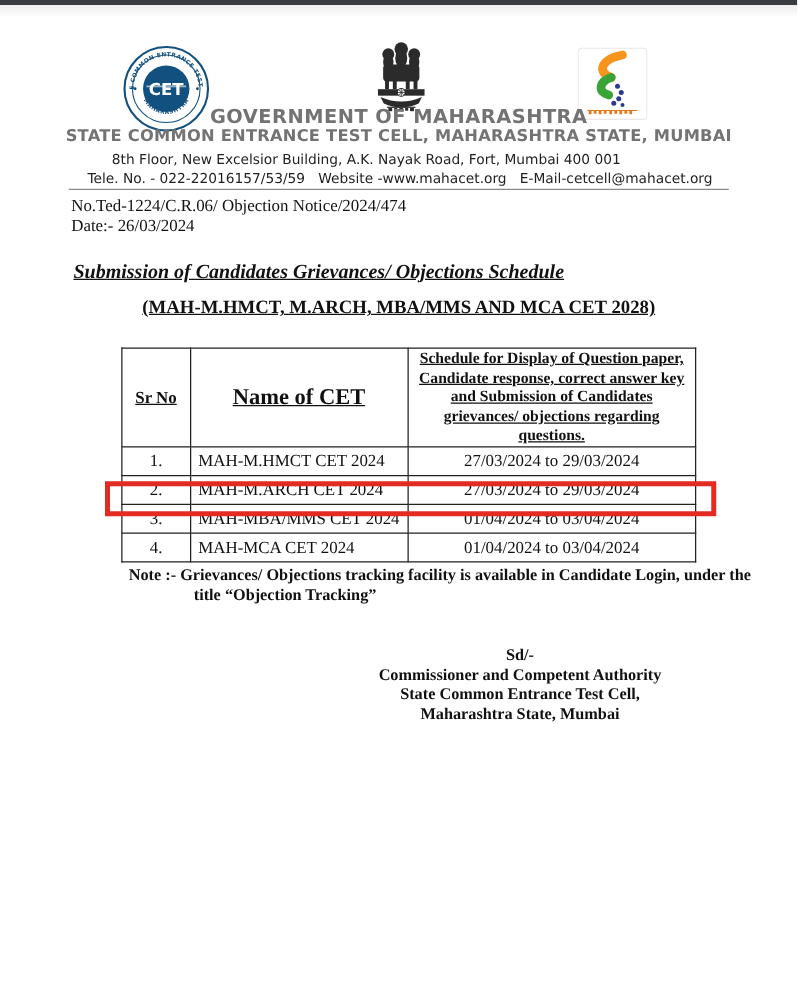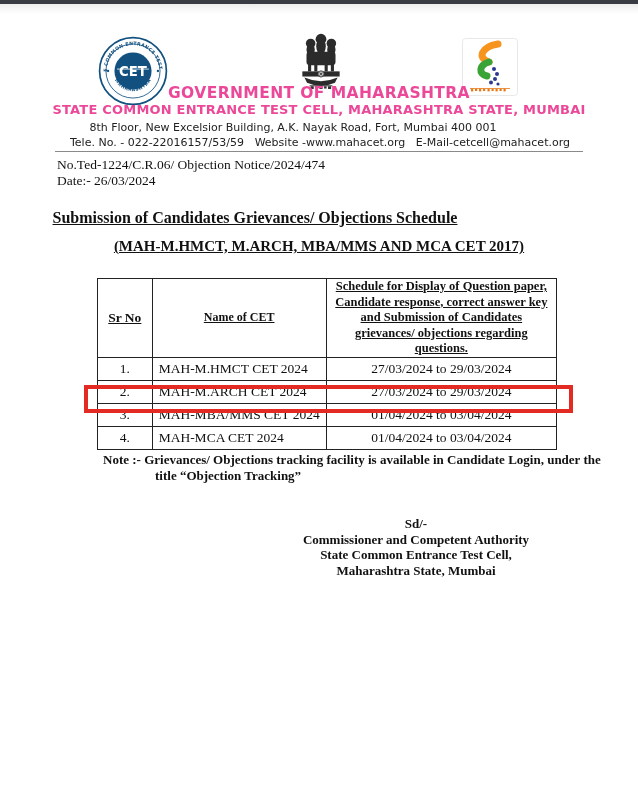--- a/index.html
+++ b/index.html
@@ -2,48 +2,48 @@
 <html><head>
 <meta charset="utf-8">
 <style>
   html,body{margin:0;padding:0;background:#fff;}
   #page{position:relative;width:638px;height:805px;background:#fff;overflow:hidden;
         font-family:"Liberation Serif",serif;color:#111;}
   .top-bar{position:absolute;left:0;top:0;width:638px;height:4px;background:#383c42;}
   .top-fade{position:absolute;left:0;top:4px;width:638px;height:10px;
             background:linear-gradient(#ededed,#ffffff);}
   
-  .hdr-sans{font-family:"DejaVu Sans","Liberation Sans",sans-serif;color:#ec4899;}
+  .hdr-sans{font-family:"DejaVu Sans","Liberation Sans",sans-serif;color:#737373;}
   .gov-title{position:absolute;left:0;top:84px;width:638px;text-align:center;
              font-weight:bold;font-size:15.5px;letter-spacing:.4px;}
   .org-title{position:absolute;left:0;top:102px;width:638px;text-align:center;
              font-weight:bold;font-size:13px;letter-spacing:.2px;}
   .address{position:absolute;left:0;top:121px;width:586px;text-align:center;font-size:11px;color:#222;}
   .contact{position:absolute;left:70px;top:136px;width:500px;display:flex;
            justify-content:space-between;font-size:11px;color:#222;}
   .rule{position:absolute;left:55px;top:151px;width:528px;height:0;border-top:1px solid #8a8a8a;}
   .ref-row{position:absolute;left:57px;top:157px;width:524px;display:flex;
            justify-content:space-between;font-size:13.5px;flex-direction:column;}
   
   .cet-logo{position:absolute;left:98px;top:36px;width:70px;height:70px;}
   .emblem{position:absolute;left:296px;top:32px;width:50px;height:58px;}
   .amrit{position:absolute;left:462px;top:38px;width:56px;height:58px;}
   
   .doc-title{position:absolute;left:0;top:209px;width:510px;text-align:center;
-             font-weight:bold;font-size:16px;}
+             font-weight:bold;font-size:16px;font-style:italic;}
   .doc-title span,.doc-subtitle span{text-decoration:underline;}
   .doc-subtitle{position:absolute;left:0;top:238px;width:638px;text-align:center;
                 font-weight:bold;font-size:15px;}
   
   table.sched{position:absolute;left:97px;top:278px;width:460px;border-collapse:collapse;
               font-size:13.5px;}
   table.sched th,table.sched td{border:1px solid #222;padding:0 6px;}
   table.sched th{font-weight:bold;text-align:center;vertical-align:middle;text-decoration:underline;}
   th.col-sr{width:44px;}
-  th.col-name{width:170px;font-size:12px;}
+  th.col-name{width:170px;font-size:18px;}
   th.col-sched{width:232px;font-size:12.5px;line-height:15.5px;height:66px;padding:2px 4px;}
   td.c-sr{text-align:center;height:22px;}
   td.c-name{text-align:left;padding-left:8px;}
   td.c-sched{text-align:center;}
   .highlight-box{position:absolute;left:84px;top:385px;width:489px;height:28px;
                  border:4px solid #e32b24;box-sizing:border-box;background:transparent;}
   
   .note{position:absolute;left:103px;top:452px;width:470px;font-weight:bold;font-size:13px;
         line-height:15.5px;padding-left:52px;text-indent:-52px;}
   
@@ -143,21 +143,21 @@
 
   <div class="ref-row">
     <span>No.Ted-1224/C.R.06/ Objection Notice/2024/474</span>
     <span>Date:- 26/03/2024</span>
   </div>
 
   <div class="doc-title">
     <span>Submission of Candidates Grievances/ Objections Schedule</span>
   </div>
   <div class="doc-subtitle">
-    <span>(MAH-M.HMCT, M.ARCH, MBA/MMS AND MCA CET 2017)</span>
+    <span>(MAH-M.HMCT, M.ARCH, MBA/MMS AND MCA CET 2028)</span>
   </div>
 
   <table class="sched">
     <thead>
       <tr>
         <th class="col-sr">Sr No</th>
         <th class="col-name">Name of CET</th>
         <th class="col-sched">Schedule for Display of Question paper, Candidate response, correct answer key and Submission of Candidates grievances/ objections regarding questions.</th>
       </tr>
     </thead>

